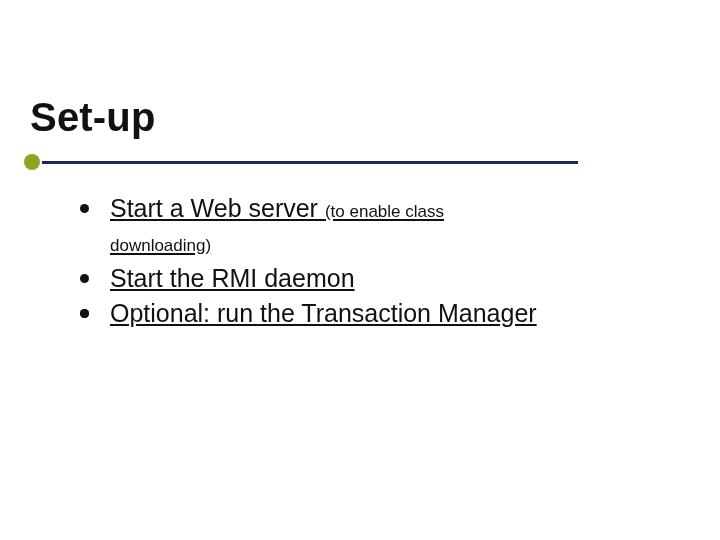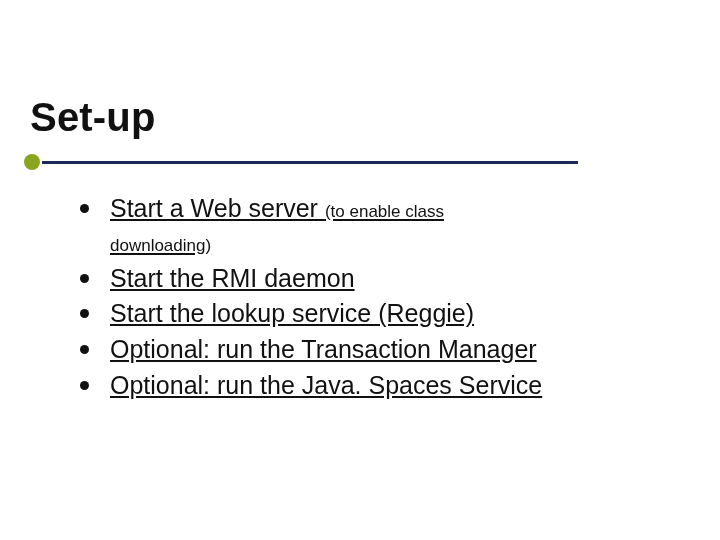--- a/index.html
+++ b/index.html
@@ -106,26 +106,22 @@
       <li>
         <span class="dotmark"></span>
         <span>Start a Web server </span><span class="sub">(to enable class downloading)</span>
       </li>
       <li>
         <span class="dotmark"></span>
         <span>Start the RMI daemon</span><span class="sub"></span>
       </li>
       <li>
         <span class="dotmark"></span>
-        <span>Start the lookup service (Reggie)</span><span class="sub"></span>
+        <span class="sub"></span>
       </li>
       <li>
         <span class="dotmark"></span>
         <span>Optional: run the Transaction Manager</span><span class="sub"></span>
-      </li>
-      <li>
-        <span class="dotmark"></span>
-        <span>Optional: run the Java. Spaces Service</span><span class="sub"></span>
       </li>
     </ul>
   </div>
 
 </div>
 
 </body></html>

